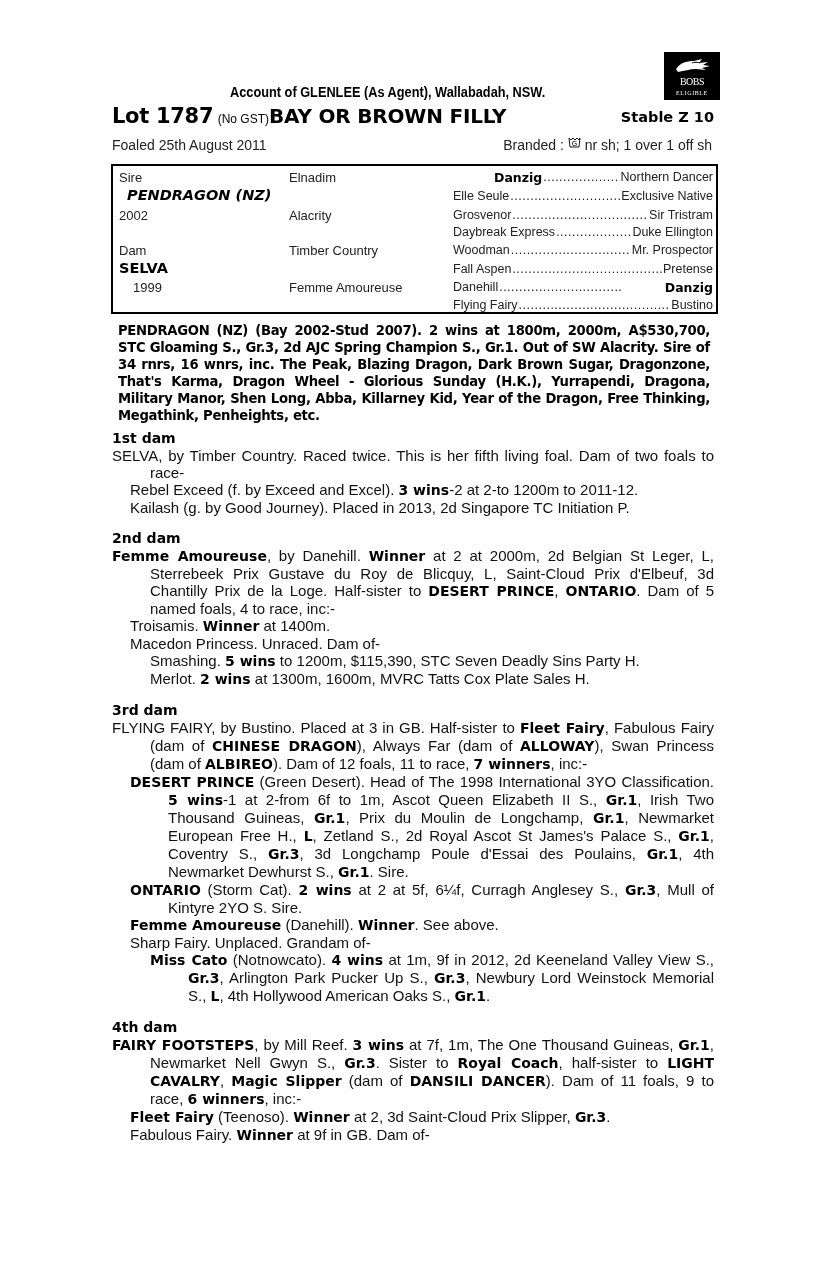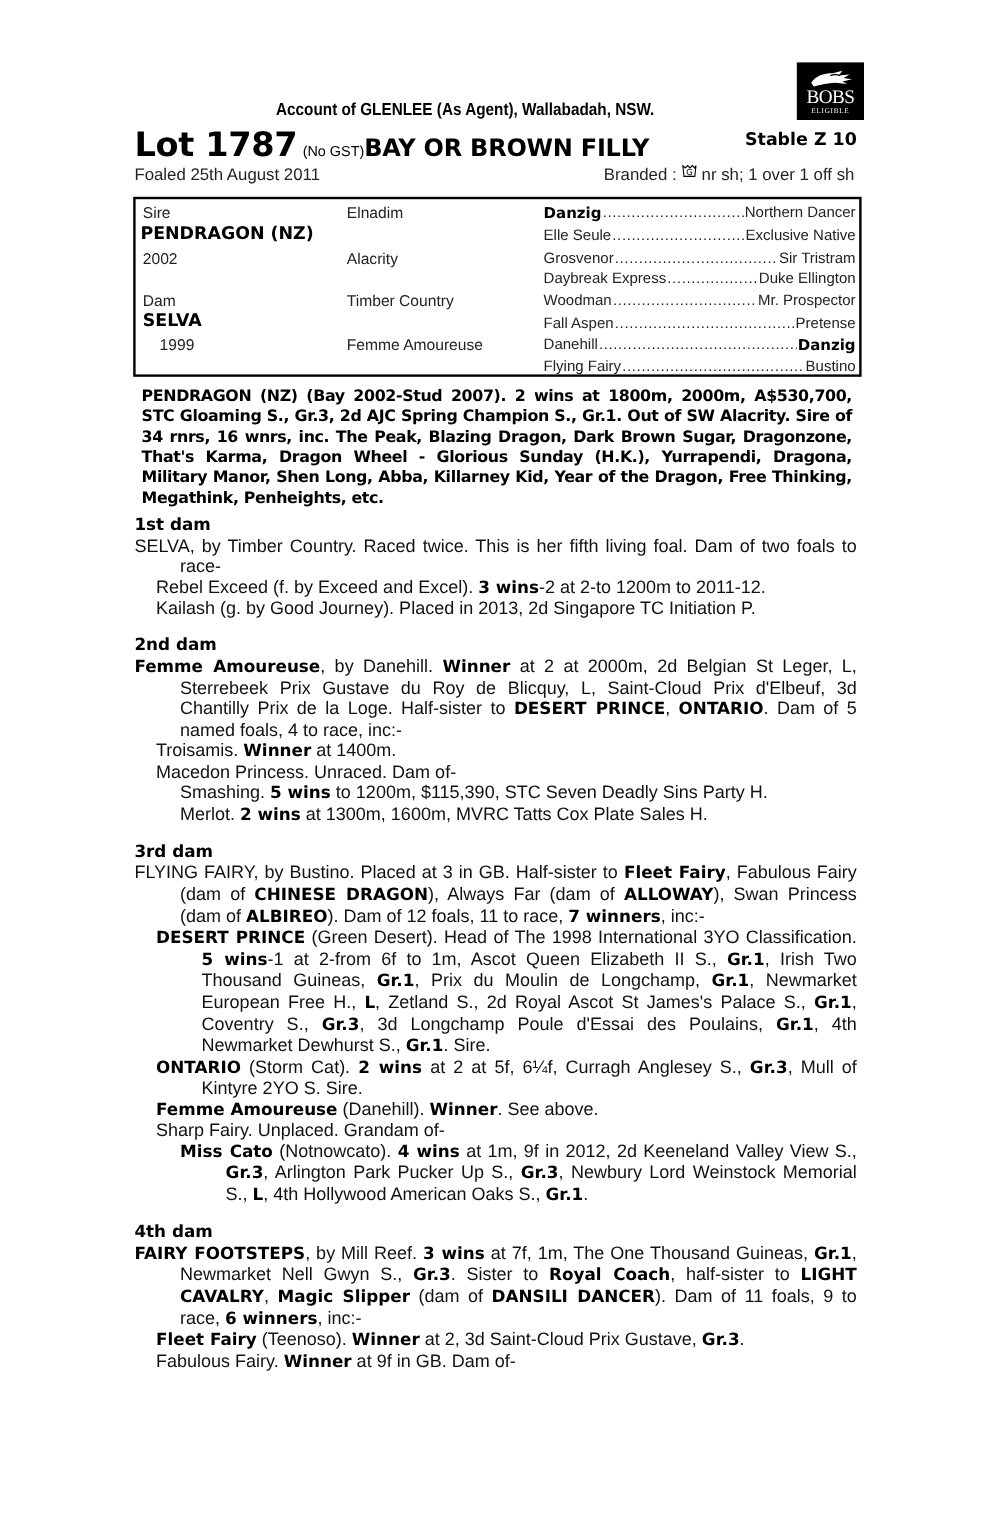--- a/index.html
+++ b/index.html
@@ -1,38 +1,38 @@
 <!DOCTYPE html>
 <html><head>
 <meta charset="utf-8">
 <style>
   html, body { margin: 0; padding: 0; background: #ffffff; }
   body { width: 827px; height: 1270px; position: relative; font-family: "Liberation Sans", sans-serif; color: #000; overflow: hidden; }
   .logo { position: absolute; left: 664px; top: 52px; width: 56px; height: 48px; background: #000; color: #fff; text-align: center; }
   .logo .horse { display: block; margin: 5px auto 0; width: 40px; height: 18px; }
-  .logo .bobs { font-family: "Liberation Serif", serif; font-size: 16px; line-height: 14px; letter-spacing: -0.5px; display: block; }
+  .logo .bobs { font-family: "Liberation Serif", serif; font-size: 10px; line-height: 14px; letter-spacing: -0.5px; display: block; }
   .logo .elig { font-family: "Liberation Serif", serif; font-size: 6px; letter-spacing: 0.6px; display: block; line-height: 8px; }
   .account { position: absolute; left: 230px; top: 84px; font-size: 14.5px; font-weight: bold; transform: scaleX(0.88); transform-origin: left; white-space: nowrap; }
   .lotline { position: absolute; left: 112px; top: 104px; width: 602px; white-space: nowrap; }
-  .lot { font-family: "DejaVu Sans", sans-serif; font-weight: bold; font-size: 28px; letter-spacing: -0.3px; }
+  .lot { font-family: "DejaVu Sans", sans-serif; font-weight: bold; font-size: 21px; letter-spacing: -0.3px; }
   .nogst { font-size: 12px; }
   .desc { font-family: "DejaVu Sans", sans-serif; font-weight: bold; font-size: 20px; letter-spacing: -0.2px; }
   .stable { position: absolute; right: 0; top: 5px; font-family: "DejaVu Sans", sans-serif; font-weight: bold; font-size: 14.5px; }
   .foaledline { position: absolute; left: 112px; top: 137px; width: 600px; font-size: 14px; color: #222; }
   .branded { position: absolute; right: 0; top: 0; white-space: nowrap; }
   .brandicon { display: inline-block; width: 13px; height: 14px; vertical-align: -1px; }
   .pedigree { position: absolute; left: 111px; top: 164px; width: 607px; height: 150px; border: 2px solid #000; box-sizing: border-box; font-size: 13px; color: #222; }
   .pcell { position: absolute; white-space: nowrap; }
   .pbold { font-family: "DejaVu Sans", sans-serif; font-weight: bold; font-size: 14.5px; color: #000; }
   .g3 { position: absolute; left: 340px; width: 260px; height: 18px; display: flex; font-size: 12.5px; }
   .g3 .n { white-space: nowrap; }
   .g3 .dots { flex: 1; overflow: hidden; white-space: nowrap; margin: 0 1px; }
   .g3 .dots::after { content: "......................................................................................."; letter-spacing: 0.5px; }
   .g3 .s { white-space: nowrap; }
-  .g3 b, .bb { font-family: "DejaVu Sans", sans-serif; font-weight: bold; color: #000; }
+  .g3 b, .bb { font-family: "DejaVu Sans", sans-serif; font-weight: bold; color: #000; margin-left: 41px; }
   .siredesc { position: absolute; left: 118px; top: 322px; width: 592px; font-family: "DejaVu Sans", sans-serif; font-weight: bold; font-size: 13.2px; line-height: 17px; text-align: justify; letter-spacing: -0.3px; }
   .body { position: absolute; left: 112px; top: 430px; width: 602px; font-size: 15px; line-height: 17px; color: #111; }
   .h { font-family: "DejaVu Sans", sans-serif; font-weight: bold; font-size: 14px; margin-top: 14px; color: #000; }
   .h.first { margin-top: 0; }
   .p { text-align: justify; }
   .l0 { padding-left: 38px; text-indent: -38px; }
   .l1 { padding-left: 56px; text-indent: -38px; }
   .l2 { padding-left: 76px; text-indent: -38px; }
   .b { font-family: "DejaVu Sans", sans-serif; font-weight: bold; color: #000; font-size: 14px; }
 </style>
@@ -63,21 +63,21 @@
     <svg class="brandicon" viewBox="0 0 13 14">
       <path d="M1 1 L3 3 L5 1 L7 3 L9 1 L11 3 L12 1 L11 10 L2 10 Z" fill="none" stroke="#000" stroke-width="0.9"></path>
       <text x="6.5" y="9" font-size="7" text-anchor="middle" font-family="DejaVu Sans, sans-serif">G</text>
     </svg>
     <span>nr sh; 1 over 1 off sh</span>
   </span>
 </div>
 
 <div class="pedigree">
   <span class="pcell" style="left:6px;top:4px;">Sire</span>
-  <span class="pcell pbold" style="left:4px;top:21px;">PENDRAGON (NZ)</span>
+  <span class="pcell pbold" style="left:14px;top:21px;font-style:italic;">PENDRAGON (NZ)</span>
   <span class="pcell" style="left:6px;top:42px;">2002</span>
   <span class="pcell" style="left:6px;top:77px;">Dam</span>
   <span class="pcell pbold" style="left:6px;top:94px;">SELVA</span>
   <span class="pcell" style="left:20px;top:114px;">1999</span>
 
   <span class="pcell" style="left:176px;top:4px;">Elnadim</span>
   <span class="pcell" style="left:176px;top:42px;">Alacrity</span>
   <span class="pcell" style="left:176px;top:77px;">Timber Country</span>
   <span class="pcell" style="left:176px;top:114px;">Femme Amoureuse</span>
 
@@ -142,15 +142,15 @@
   <div class="h">3rd dam</div>
   <div class="p l0"><span>FLYING FAIRY, by Bustino. Placed at 3 in GB. Half-sister to </span><span class="b">Fleet Fairy</span><span>, Fabulous Fairy (dam of </span><span class="b">CHINESE DRAGON</span><span>), Always Far (dam of </span><span class="b">ALLOWAY</span><span>), Swan Princess (dam of </span><span class="b">ALBIREO</span><span>). Dam of 12 foals, 11 to race, </span><span class="b">7 winners</span><span>, inc:-</span></div>
   <div class="p l1"><span class="b">DESERT PRINCE</span><span> (Green Desert). Head of The 1998 International 3YO Classification. </span><span class="b">5 wins</span><span>-1 at 2-from 6f to 1m, Ascot Queen Elizabeth II S., </span><span class="b">Gr.1</span><span>, Irish Two Thousand Guineas, </span><span class="b">Gr.1</span><span>, Prix du Moulin de Longchamp, </span><span class="b">Gr.1</span><span>, Newmarket European Free H., </span><span class="b">L</span><span>, Zetland S., 2d Royal Ascot St James's Palace S., </span><span class="b">Gr.1</span><span>, Coventry S., </span><span class="b">Gr.3</span><span>, 3d Longchamp Poule d'Essai des Poulains, </span><span class="b">Gr.1</span><span>, 4th Newmarket Dewhurst S., </span><span class="b">Gr.1</span><span>. Sire.</span></div>
   <div class="p l1"><span class="b">ONTARIO</span><span> (Storm Cat). </span><span class="b">2 wins</span><span> at 2 at 5f, 6¼f, Curragh Anglesey S., </span><span class="b">Gr.3</span><span>, Mull of Kintyre 2YO S. Sire.</span></div>
   <div class="p l1"><span class="b">Femme Amoureuse</span><span> (Danehill). </span><span class="b">Winner</span><span>. See above.</span></div>
   <div class="p l1">Sharp Fairy. Unplaced. Grandam of-</div>
   <div class="p l2"><span class="b">Miss Cato</span><span> (Notnowcato). </span><span class="b">4 wins</span><span> at 1m, 9f in 2012, 2d Keeneland Valley View S., </span><span class="b">Gr.3</span><span>, Arlington Park Pucker Up S., </span><span class="b">Gr.3</span><span>, Newbury Lord Weinstock Memorial S., </span><span class="b">L</span><span>, 4th Hollywood American Oaks S., </span><span class="b">Gr.1</span><span>.</span></div>
 
   <div class="h">4th dam</div>
   <div class="p l0"><span class="b">FAIRY FOOTSTEPS</span><span>, by Mill Reef. </span><span class="b">3 wins</span><span> at 7f, 1m, The One Thousand Guineas, </span><span class="b">Gr.1</span><span>, Newmarket Nell Gwyn S., </span><span class="b">Gr.3</span><span>. Sister to </span><span class="b">Royal Coach</span><span>, half-sister to </span><span class="b">LIGHT CAVALRY</span><span>, </span><span class="b">Magic Slipper</span><span> (dam of </span><span class="b">DANSILI DANCER</span><span>). Dam of 11 foals, 9 to race, </span><span class="b">6 winners</span><span>, inc:-</span></div>
-  <div class="p l1"><span class="b">Fleet Fairy</span><span> (Teenoso). </span><span class="b">Winner</span><span> at 2, 3d Saint-Cloud Prix Gustave, </span><span class="b">Gr.3</span><span>.</span></div>
+  <div class="p l1"><span class="b">Fleet Fairy</span><span> (Teenoso). </span><span class="b">Winner</span><span> at 2, 3d Saint-Cloud Prix Slipper, </span><span class="b">Gr.3</span><span>.</span></div>
   <div class="p l1"><span>Fabulous Fairy. </span><span class="b">Winner</span><span> at 9f in GB. Dam of-</span></div>
 </div>
 
 </body></html>

